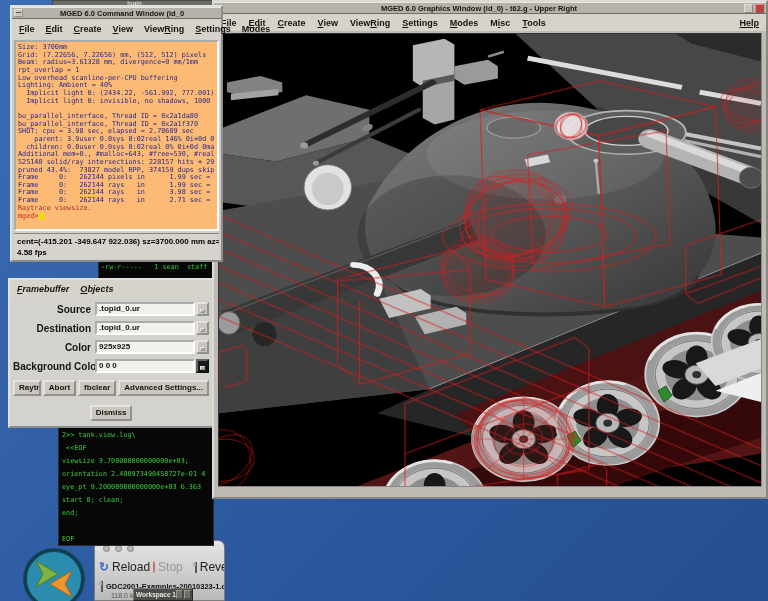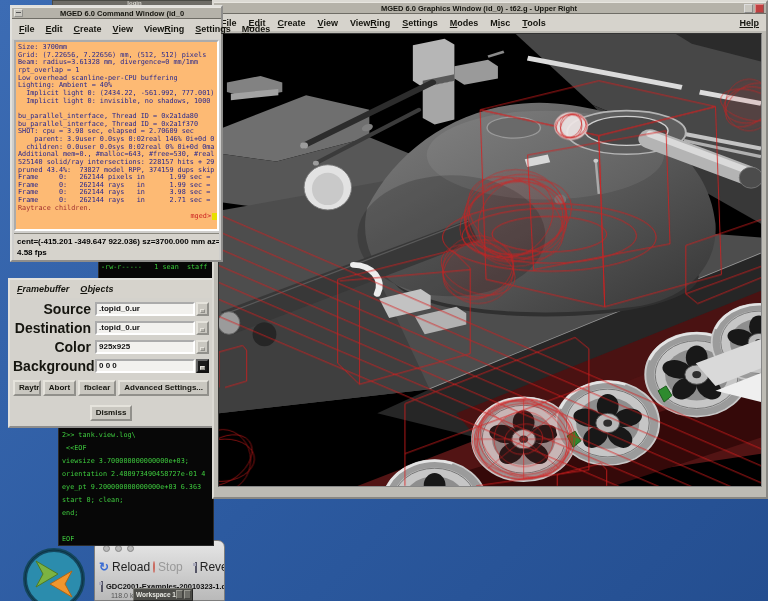--- a/index.html
+++ b/index.html
@@ -56,32 +56,32 @@
   #view-term pre { color:#3ecb3e; font-size:6.8px; line-height:13px; padding:128px 3px 0 3px; }
 
   
   #cmd-win { left:10px; top:5px; width:213px; height:257px; z-index:5; }
   #cmd-menubar { height:20px; }
   #cmd-text { position:absolute; left:2px; right:2px; top:33px; height:191px; background:#fdba74;
               border:2px inset #fff; overflow:hidden; }
   #cmd-text pre { color:#26268e; font-size:6.8px; line-height:7.65px; padding:2px 0 0 2px; }
   #cmd-complete { color:#a03030; font-family:"DejaVu Sans Mono",monospace; font-size:6.8px;
                   line-height:7.65px; padding-left:2px; }
-  #cmd-prompt-row { display:flex; align-items:center; padding-left:14px; height:8px;justify-content:flex-end; }
+  #cmd-prompt-row { display:flex; align-items:center; padding-left:2px; height:8px; }
   #cmd-prompt { color:#cc2222; font-family:"DejaVu Sans Mono",monospace; font-size:6.8px; }
   #cmd-cursor { width:5px; height:7px; background:#e8e000; margin-left:1px; }
   #cmd-status { position:absolute; left:2px; right:2px; top:226px; height:27px; background:#d6d3cc;
                 border-top:1px solid #8a887f; padding:2px 3px; overflow:hidden; }
   #cmd-status div { font-size:8px; font-weight:bold; color:#000; white-space:nowrap; line-height:11px; }
 
   
   #rt-panel { left:8px; top:278px; width:206px; height:150px; z-index:3; background:#d4d2cc; }
   #rt-menubar { height:18px;font-style:italic; }
   .rt-row { display:flex; align-items:center; height:16px; margin:3px 3px 0 3px; }
-  .rt-label { width:82px; text-align:right; font-size:14px; font-weight:bold; color:#15150f; padding-right:4px; white-space:nowrap; }
+  .rt-label { width:82px; text-align:right; font-size:10px; font-weight:bold; color:#15150f; padding-right:4px; white-space:nowrap; }
   .rt-entry { flex:1; height:14px; background:#f2f1ee; border:2px inset #fff; font-size:8px; font-weight:bold;
               color:#111; padding:0 2px; line-height:10px; white-space:nowrap; overflow:hidden; }
   .rt-opt { width:13px; height:14px; background:#c9c7c0; border:2px outset #e5e3dc; position:relative; margin-left:1px; }
   .rt-opt::after { content:""; position:absolute; left:2px; right:2px; top:5px; height:2px;
                    background:#b5b3ac; border:1px outset #e5e3dc; }
   .rt-opt.dark { background:#1a1a1a; border:2px outset #666; }
   .rt-btnrow { display:flex; gap:2px; margin:6px 3px 0 3px; }
   .rt-btn { height:16px; background:#c9c7c0; border:2px outset #e5e3dc; font-size:8px; font-weight:bold;
             color:#15150f; padding:0 4px; line-height:12px; white-space:nowrap; overflow:hidden; }
   #rt-dismiss-row { text-align:center; margin-top:5px; }
@@ -178,21 +178,21 @@
     parent: 3.9user 0.0sys 0:02real 146% 0i+0d 0
   children: 0.0user 0.0sys 0:02real 0% 0i+0d 0ma
 Additional mem=0., #malloc=643, #free=530, #real
 525140 solid/ray intersections: 228157 hits + 29
 pruned 43.4%:  73827 model RPP, 374159 dups skip
 Frame     0:   262144 pixels in      1.99 sec =
 Frame     0:   262144 rays   in      1.99 sec =
 Frame     0:   262144 rays   in      3.98 sec =
 Frame     0:   262144 rays   in      2.71 sec =
 </pre>
-    <div id="cmd-complete">Raytrace children.</div>
+    <div id="cmd-complete">Raytrace viewsize.</div>
     <div id="cmd-prompt-row">
       <span id="cmd-prompt">mged&gt;</span>
       <span id="cmd-cursor"></span>
     </div>
   </div>
   <div id="cmd-status">
     <div>cent=(-415.201 -349.647 922.036) sz=3700.000 mm az=</div>
     <div>4.58 fps</div>
   </div>
 </div>

